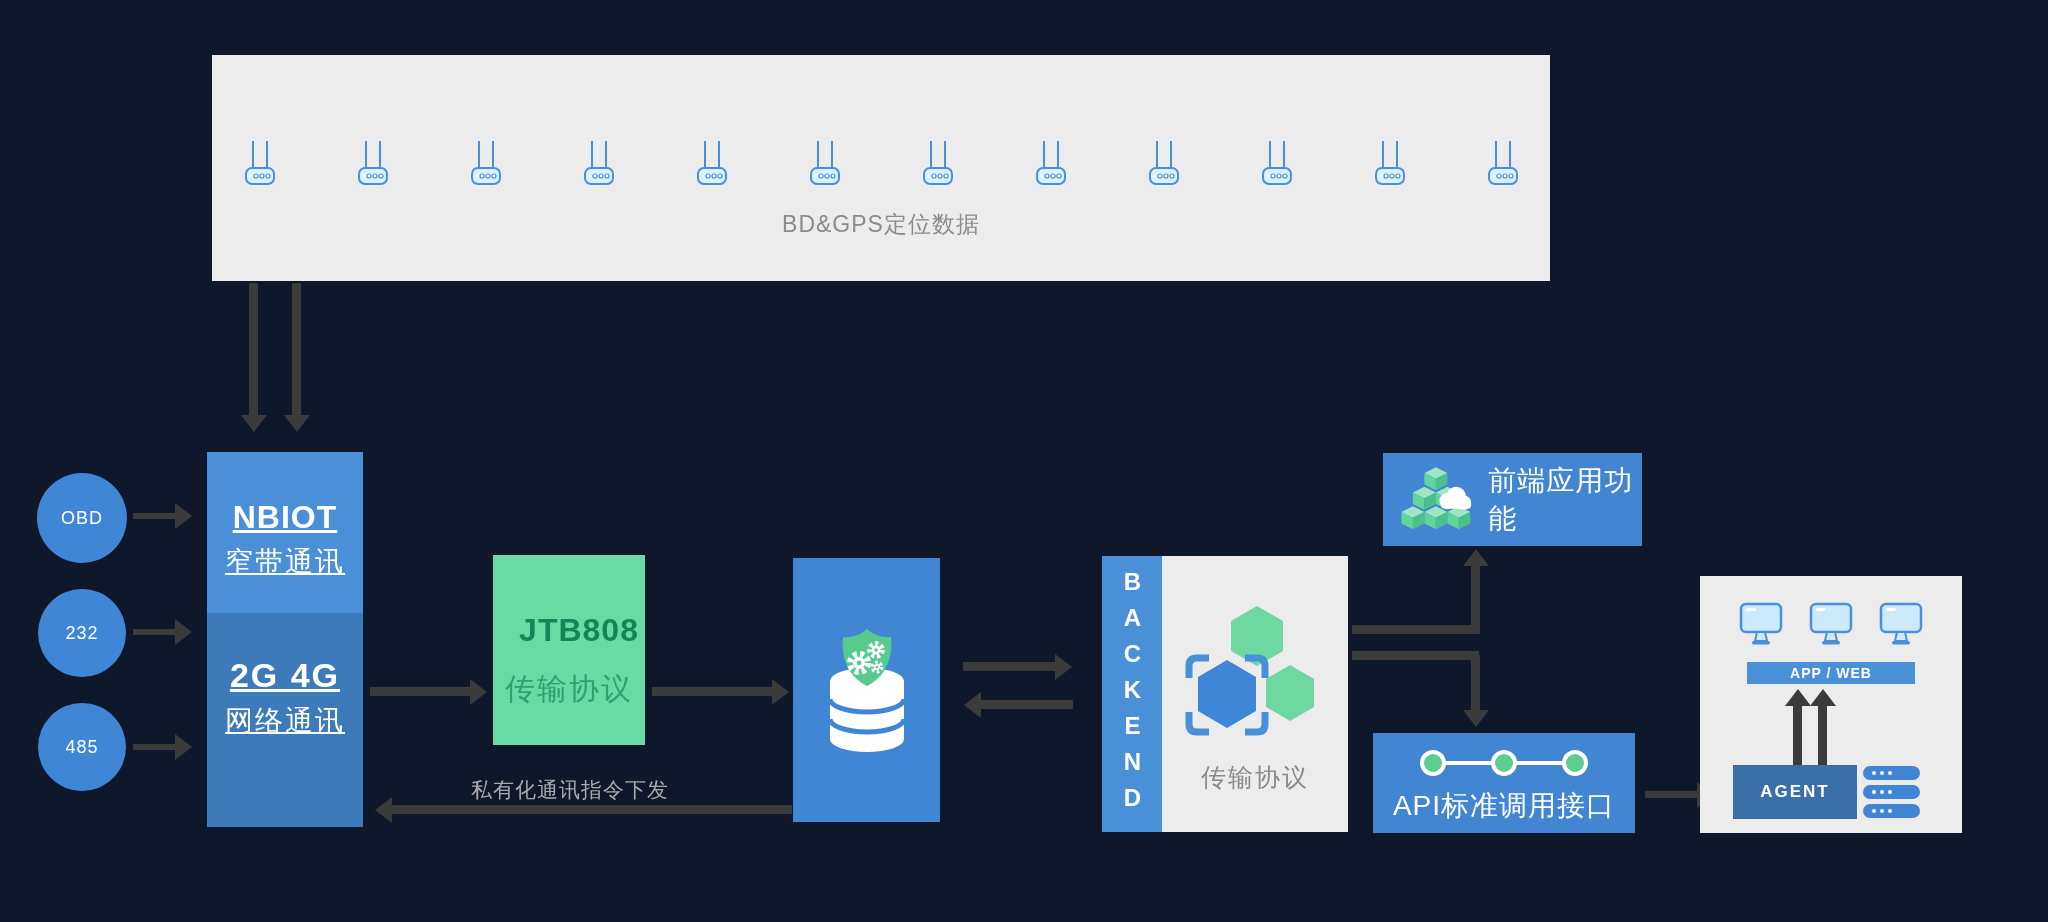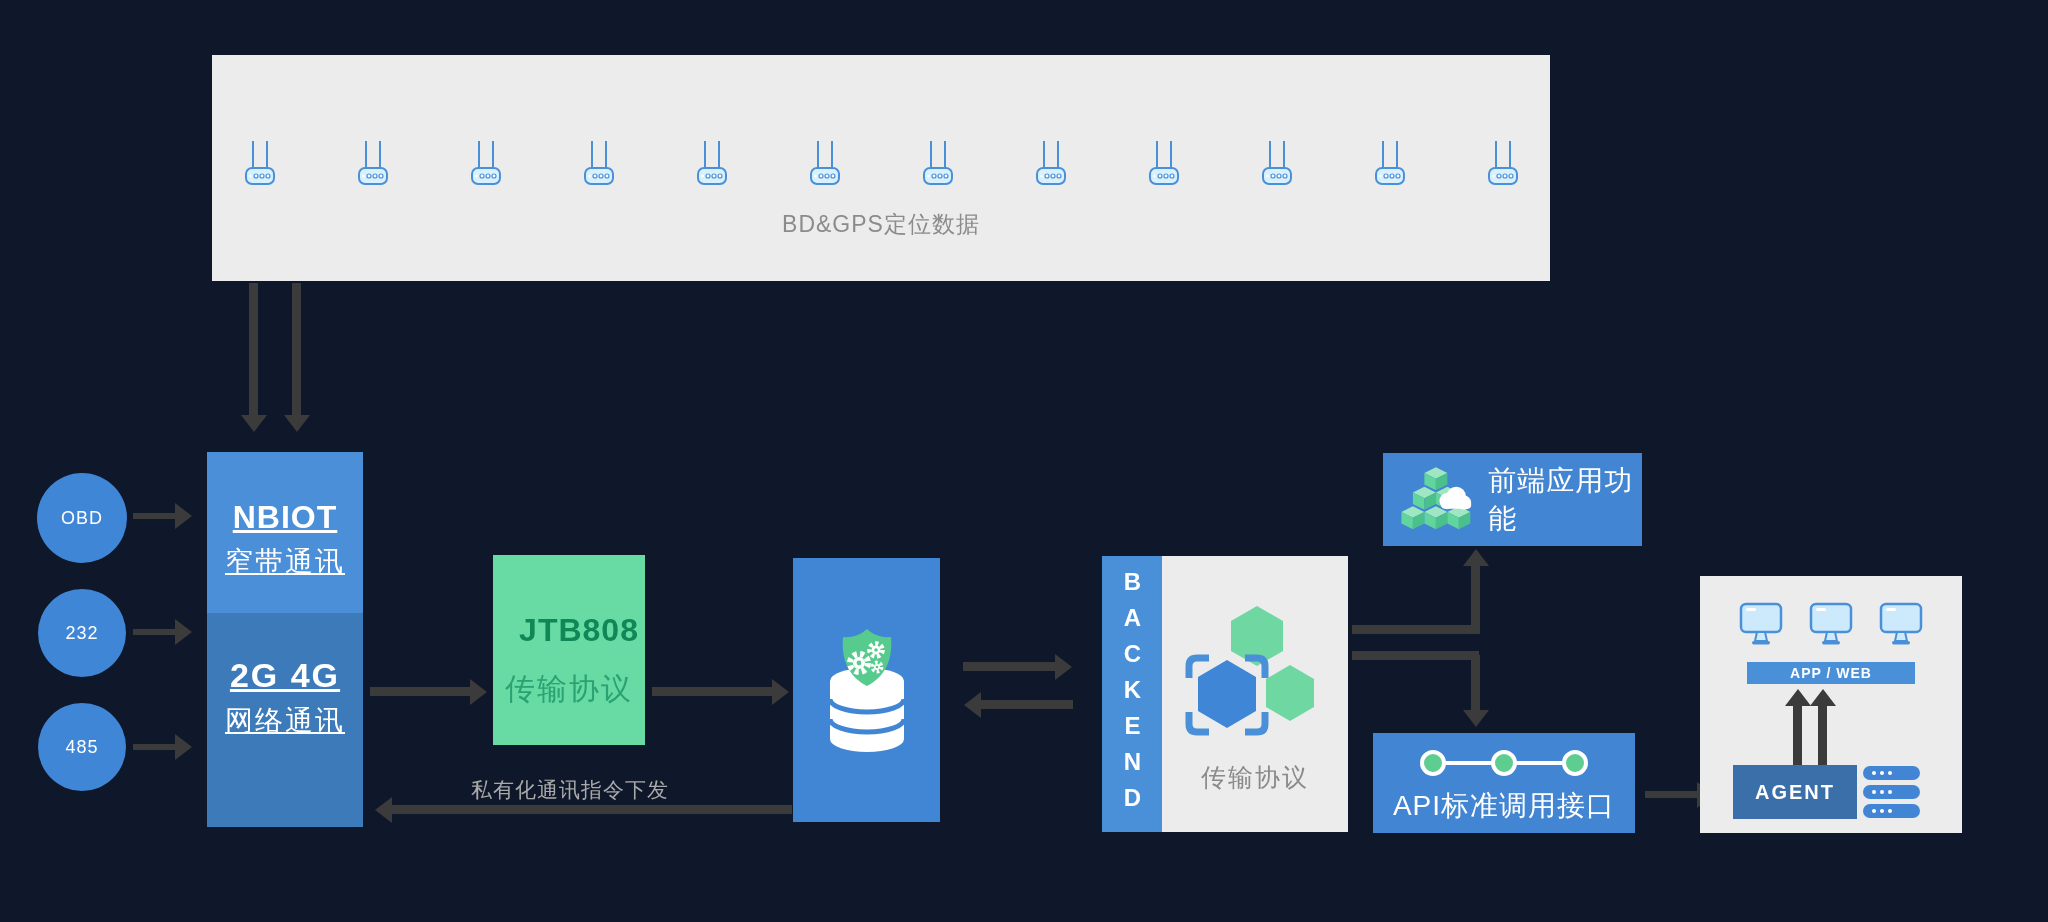--- a/index.html
+++ b/index.html
@@ -65,21 +65,21 @@
   .api{left:1373px;top:733px;width:262px;height:100px;background:#4285d2;}
   .api-icon{position:absolute;left:46px;top:15px;}
   .api-label{position:absolute;left:0;right:0;top:54px;text-align:center;color:#fff;font-size:28px;letter-spacing:1px;}
 
   
   .client{left:1700px;top:576px;width:262px;height:257px;}
   .monitors{position:absolute;left:0;right:0;top:26px;display:flex;justify-content:center;gap:26px;}
   .appweb{position:absolute;left:47px;top:86px;width:168px;height:22px;background:#4a90d9;
     color:#fff;font-size:14px;font-weight:bold;letter-spacing:1px;display:flex;align-items:center;justify-content:center;}
   .agent-box{position:absolute;left:33px;top:189px;width:124px;height:54px;background:#3b6fa9;
-    color:#fff;font-size:20px;font-weight:bold;letter-spacing:2px;display:flex;align-items:center;justify-content:center;}
+    color:#fff;font-size:17px;font-weight:bold;letter-spacing:2px;display:flex;align-items:center;justify-content:center;}
   .server-bar{position:absolute;left:163px;width:57px;height:14px;border-radius:7px;background:#4285d4;
     display:flex;align-items:center;gap:4px;padding-left:9px;box-sizing:border-box;}
   .server-bar .dot{width:4px;height:4px;border-radius:50%;background:#fff;}
 
   .downlink-label{left:455px;top:776px;width:230px;text-align:center;font-size:21px;color:#a9a9a9;letter-spacing:1px;}
 </style>
 </head>
 <body>
 
 <div class="scene">

